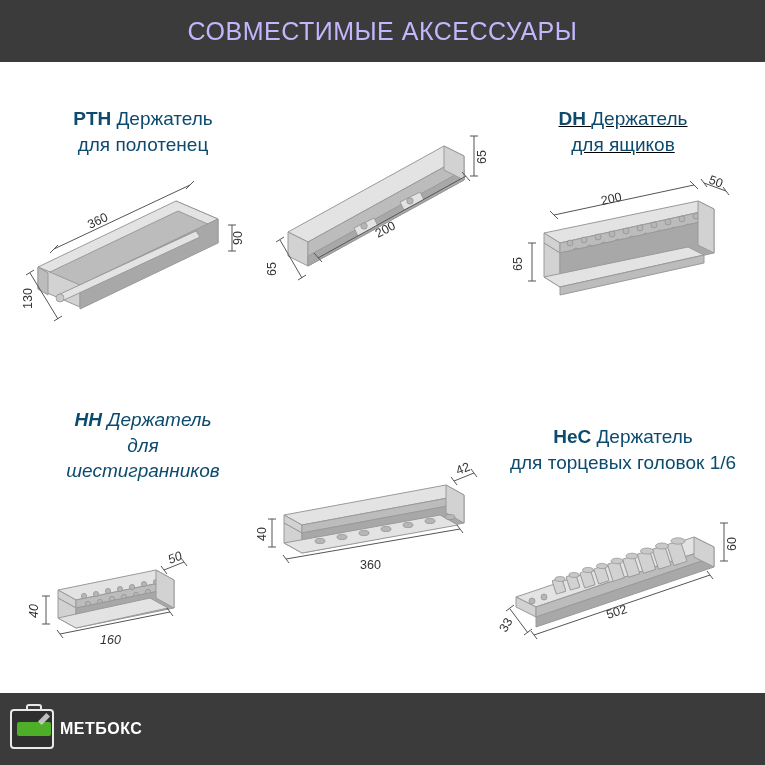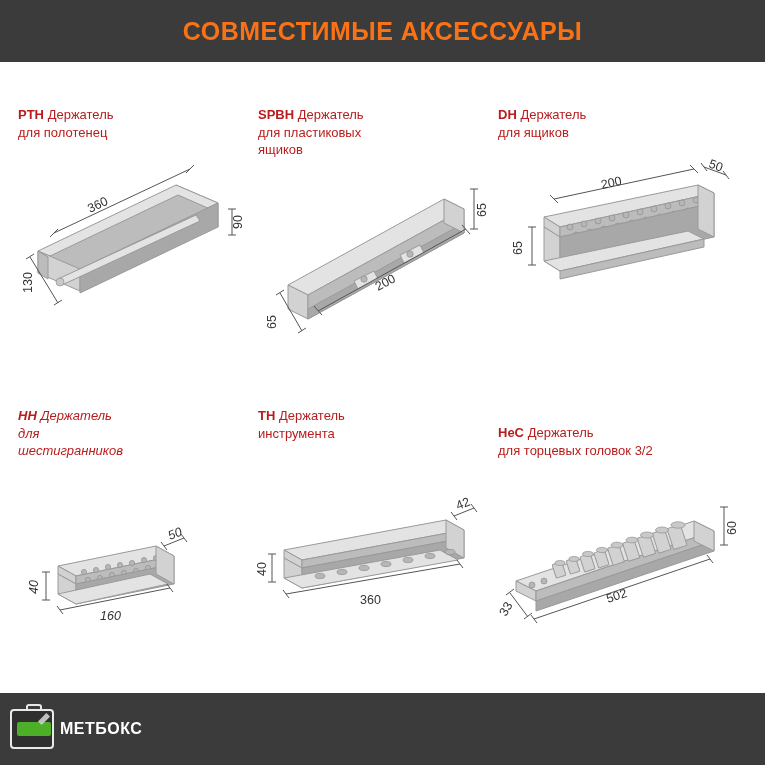--- a/index.html
+++ b/index.html
@@ -10,23 +10,23 @@
     overflow:hidden;
     position:relative;
   }
   
   .header{
     position:absolute;left:0;top:0;width:765px;height:62px;
     background:#3b3b3b;
     display:flex;align-items:center;justify-content:center;
   }
   .header-title{
-    color:#f97316;
+    color:#c4b5fd;
     font-size:25px;
-    font-weight:bold;
+    font-weight:normal;
     letter-spacing:.5px;
     text-align:center;
   }
   
   .footer{
     position:absolute;left:0;bottom:0;width:765px;height:72px;
     background:#3b3b3b;
   }
   .logo{
     position:absolute;left:10px;top:8px;
@@ -59,22 +59,23 @@
   }
   .logo-text{
     color:#ffffff;font-size:16px;font-weight:bold;letter-spacing:.5px;
   }
   
   .grid{
     position:absolute;left:0;top:62px;width:765px;height:631px;
   }
   .cell{position:absolute;width:250px;}
   .cap{
-    font-size:13px;
-    color:#b91c1c;
+    text-align:center;
+    font-size:19px;
+    color:#0c4a6e;
     line-height:1.35;
     font-weight:normal;
   }
   .cap b{font-weight:bold;}
   .art{position:relative;width:250px;height:175px;}
   svg{display:block;overflow:visible;}
   .dim{font-size:12.5px;fill:#333;font-family:"Liberation Sans",sans-serif;}
   .dimline{stroke:#555;stroke-width:1;fill:none;}
   .part-l{fill:#e3e3e3;stroke:#9a9a9a;stroke-width:1;}
   .part-m{fill:#d2d2d2;stroke:#9a9a9a;stroke-width:1;}
@@ -128,26 +129,20 @@
         <text class="dim" x="224" y="88" transform="rotate(-90 224 88)">90</text>
 
         <path class="dimline" d="M12,116 L40,162"></path>
         <path class="dimline" d="M8,118 L16,113 M36,164 L44,159"></path>
         <text class="dim" x="14" y="152" transform="rotate(-90 14 152)">130</text>
       </svg>
     </div>
   </div>
 
   <div class="cell" style="left:258px;top:44px;">
-    <div class="cap">
-      <b>SPBH</b>
-      <span>Держатель</span><br>
-      <span>для пластиковых</span><br>
-      <span>ящиков</span>
-    </div>
     <div class="art">
       <svg width="250" height="175" viewBox="0 0 250 175">
 
         <g>
           <polygon class="part-l" points="30,126 186,40 206,50 50,136"></polygon>
           <polygon class="part-m" points="30,126 50,136 50,160 30,150"></polygon>
           <polygon class="part-d" points="50,136 206,50 206,74 50,160"></polygon>
           <polygon class="part-dd" points="50,150 206,64 206,74 50,160"></polygon>
           <polygon class="part-m" points="186,40 206,50 206,74 186,64"></polygon>
 
@@ -165,21 +160,21 @@
         <path class="dimline" d="M56,147 L64,156 M204,66 L212,75"></path>
         <text class="dim" x="120" y="132" transform="rotate(-28 120 132)">200</text>
 
         <path class="dimline" d="M22,134 L44,172"></path>
         <path class="dimline" d="M18,136 L26,131 M40,174 L48,169"></path>
         <text class="dim" x="18" y="170" transform="rotate(-90 18 170)">65</text>
       </svg>
     </div>
   </div>
 
-  <div class="cell" style="left:498px;top:44px;">
+  <div class="cell" style="left:498px;top:44px;text-decoration:underline;">
     <div class="cap">
       <b>DH</b>
       <span>Держатель</span><br>
       <span>для ящиков</span>
     </div>
     <div class="art">
       <svg width="250" height="175" viewBox="0 0 250 175">
 
         <g>
 
@@ -278,25 +273,20 @@
         <text class="dim" x="20" y="134" transform="rotate(-90 20 134)">40</text>
 
         <path class="dimline" d="M42,150 L152,128"></path>
         <path class="dimline" d="M39,146 L45,154 M149,124 L155,132"></path>
         <text class="dim" x="82" y="160">160</text>
       </svg>
     </div>
   </div>
 
   <div class="cell" style="left:258px;top:345px;">
-    <div class="cap">
-      <b>TH</b>
-      <span>Держатель</span><br>
-      <span>инструмента</span>
-    </div>
     <div class="art">
       <svg width="250" height="175" viewBox="0 0 250 175">
         <g>
           <polygon class="part-l" points="26,108 188,78 206,88 44,118"></polygon>
           <polygon class="part-m" points="26,108 44,118 44,126 26,116"></polygon>
           <polygon class="part-d" points="44,118 206,88 206,96 44,126"></polygon>
           <polygon class="part-m" points="26,116 44,126 44,146 26,136"></polygon>
           <polygon class="part-dd" points="44,126 206,96 206,116 44,146"></polygon>
           <polygon class="part-l" points="26,136 44,146 200,118 182,108"></polygon>
           <polygon class="part-m" points="188,78 206,88 206,116 188,106"></polygon>
@@ -323,21 +313,21 @@
         <path class="dimline" d="M25,148 L31,156 M199,118 L205,126"></path>
         <text class="dim" x="102" y="162">360</text>
       </svg>
     </div>
   </div>
 
   <div class="cell" style="left:498px;top:362px;">
     <div class="cap">
       <b>HeC</b>
       <span>Держатель</span><br>
-      <span>для торцевых головок 3/2</span>
+      <span>для торцевых головок 1/6</span>
     </div>
     <div class="art">
       <svg width="250" height="175" viewBox="0 0 250 175">
         <g>
 
           <polygon class="part-l" points="18,122 196,62 216,72 38,132"></polygon>
           <polygon class="part-m" points="18,122 38,132 38,142 18,132"></polygon>
           <polygon class="part-d" points="38,132 216,72 216,82 38,142"></polygon>
           <polygon class="part-dd" points="38,142 216,82 216,92 38,152"></polygon>
           <polygon class="part-m" points="196,62 216,72 216,92 196,82"></polygon>

